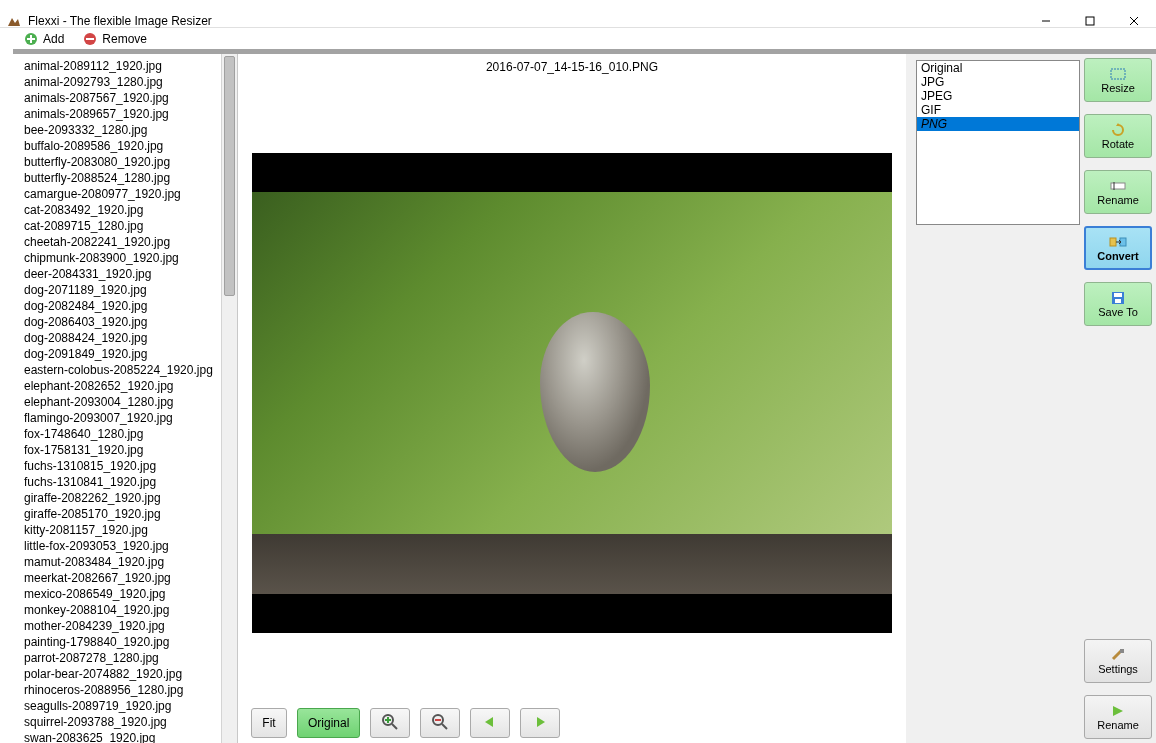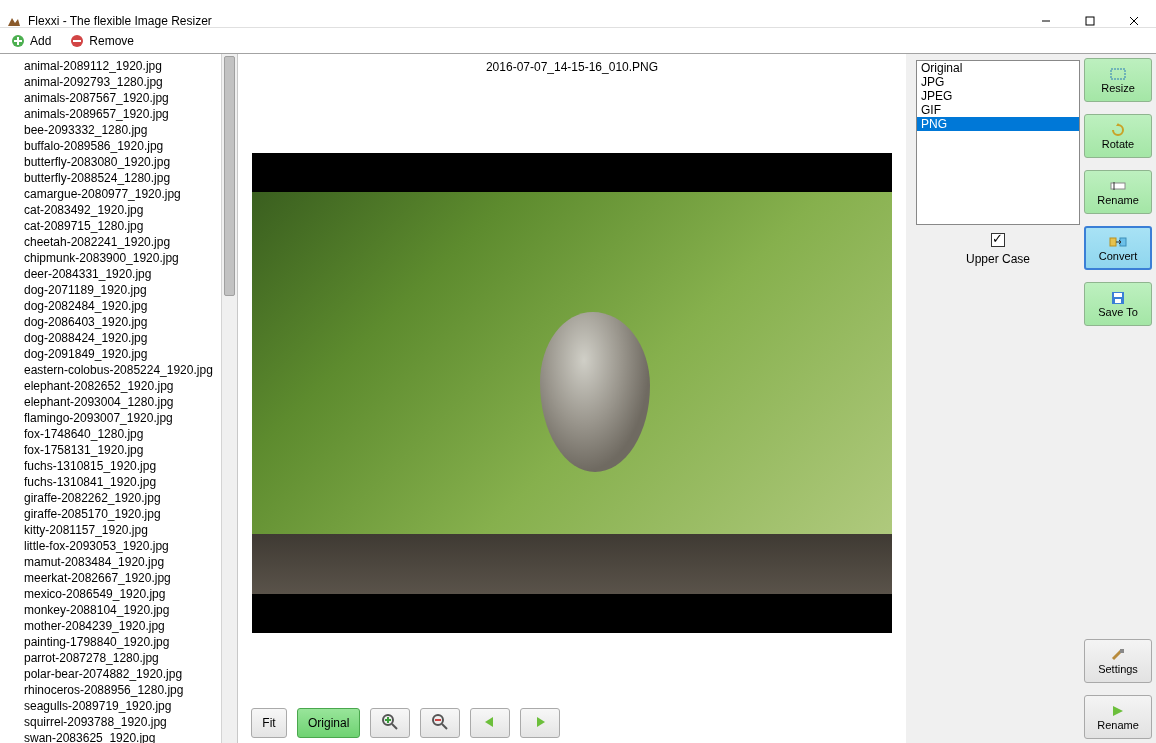--- a/index.html
+++ b/index.html
@@ -4,21 +4,21 @@
 <style>
 * { margin:0; padding:0; box-sizing:border-box; font-family:"Segoe UI",Tahoma,sans-serif; font-size:12px; }
 html,body { width:1156px; height:743px; overflow:hidden; background:#fff; }
 
 .titlebar { height:28px; background:#fff; display:flex; align-items:center; padding:15px 0 0 6px; border-bottom:1px solid #e0e0e0; }
 .titlebar .ticon { width:16px; height:16px; margin-right:6px; }
 .titlebar .ttext { flex:1; color:#000; }
 .winbtns { display:flex; height:100%; }
 .winbtn { width:44px; height:100%; display:flex; align-items:center; justify-content:center; color:#000; }
 
-.toolbar { height:26px; display:flex; padding:2px 6px; gap:10px; border-bottom:1px solid #a3a3a3; }
+.toolbar { height:26px; display:flex; padding:2px 6px; gap:10px; border-bottom:5px solid #a3a3a3;margin-left:13px; }
 .tbtn { display:flex; align-items:center; gap:4px; padding:2px 4px; cursor:default; }
 .tbtn .ic { width:16px; height:16px; display:flex; align-items:center; justify-content:center; }
 
 .body { display:flex; height:calc(100% - 54px); }
 
 .left { width:238px; display:flex; border-right:1px solid #c8c8c8; }
 .left .list { flex:1; overflow:hidden; padding:4px 0 0 4px; }
 .left .list .fitem { height:16px; line-height:16px; padding-left:20px; white-space:nowrap; color:#000; }
 .left .sb { width:16px; background:#f0f0f0; border-left:1px solid #d4d4d4; position:relative; }
 .left .sb .thumb { position:absolute; left:2px; right:2px; top:2px; height:240px; background:#c2c2c2; border:1px solid #a0a0a0; border-radius:2px; }
@@ -32,29 +32,29 @@
 .preview .img::after { content:""; position:absolute; left:0; right:0; bottom:0; height:60px; background:linear-gradient(#3f3a33,#5a534a); }
 
 .btnrow { height:40px; display:flex; align-items:center; gap:10px; padding:4px 6px;text-align:center; }
 .btn3d { min-width:36px; height:30px; padding:0 10px; background:linear-gradient(#f7f7f7,#e4e4e4); border:1px solid #aaa; border-radius:3px; display:flex; align-items:center; justify-content:center; cursor:default; }
 .btn3d.sel { background:linear-gradient(#98e59a,#6fd272); border-color:#4aa74d; }
 
 .right { width:250px; display:flex; background:#f0f0f0; }
 .rmain { flex:1; padding:6px 4px 6px 10px; display:flex; flex-direction:column; }
 .fmtbox { background:#fff; border:1px solid #888; height:165px; overflow:hidden; }
 .fmtbox div { padding:0 4px; line-height:14px; height:14px; }
-.fmtbox div.sel { background:#0078d7; color:#ffffff; }
+.fmtbox div.sel { background:#0078d7; color:#000000;font-style:italic; }
 .uc { margin-top:8px; text-align:center; }
 .uc .cb { width:14px; height:14px; display:inline-block; border:1px solid #333; background:#fff; position:relative; margin-bottom:2px; }
 .uc .cb::after { content:"✓"; position:absolute; top:-3px; left:0; font-size:13px; color:#000; }
 
 .rside { width:72px; background:#f0f0f0; padding:4px 4px 4px 0; display:flex; flex-direction:column; gap:12px; }
 .rside .spacer { flex:1; }
 .rbtn { height:44px; border:1px solid #8fb58f; border-radius:3px; background:linear-gradient(#bdf0bf,#a4e6a6); display:flex; flex-direction:column; align-items:center; justify-content:center; gap:1px; cursor:default; }
-.rbtn.sel { border:2px solid #3a7fd6; background:linear-gradient(#a8e2f5,#8fd6ee); }
+.rbtn.sel { border:2px solid #3a7fd6; background:linear-gradient(#a8e2f5,#8fd6ee);font-weight:bold; }
 .rbtn.plain { background:linear-gradient(#f4f4f4,#e2e2e2); border-color:#a9a9a9; }
 .rbtn .ric { width:18px; height:14px; display:flex; align-items:center; justify-content:center; }
 .rbtn .rlabel { font-size:11px; color:#000; }
 </style>
 </head>
 <body>
 
 <div class="titlebar">
   <span class="ticon">
     <svg viewBox="0 0 16 16">
@@ -199,24 +199,20 @@
 
   <div class="right">
     <div class="rmain">
       <div class="fmtbox" id="format-list">
           <div>Original</div>
           <div>JPG</div>
           <div>JPEG</div>
           <div>GIF</div>
           <div class="sel">PNG</div>
         </div>
-      <div class="uc">
-        <span class="cb"></span><br>
-        <span>Upper Case</span>
-      </div>
     </div>
     <div class="rside">
       <div class="rbtn">
         <span class="ric">
             <svg viewBox="0 0 18 14">
               <rect x="2" y="2" width="14" height="10" fill="none" stroke="#2a7ab8" stroke-dasharray="2 1"></rect>
             </svg>
           </span>
         <span class="rlabel">Resize</span>
       </div>

